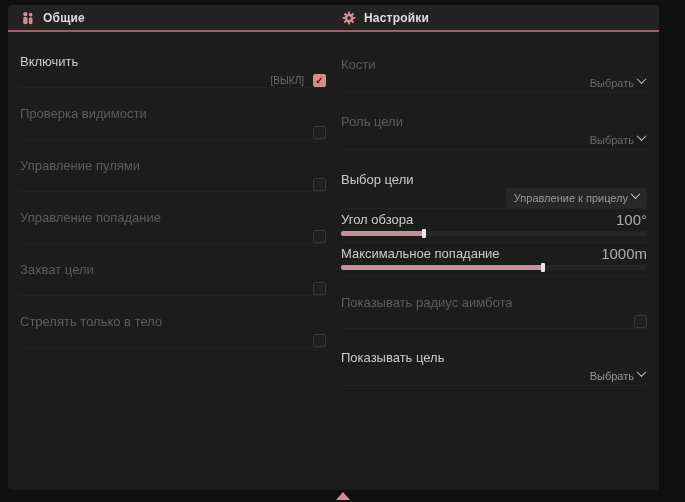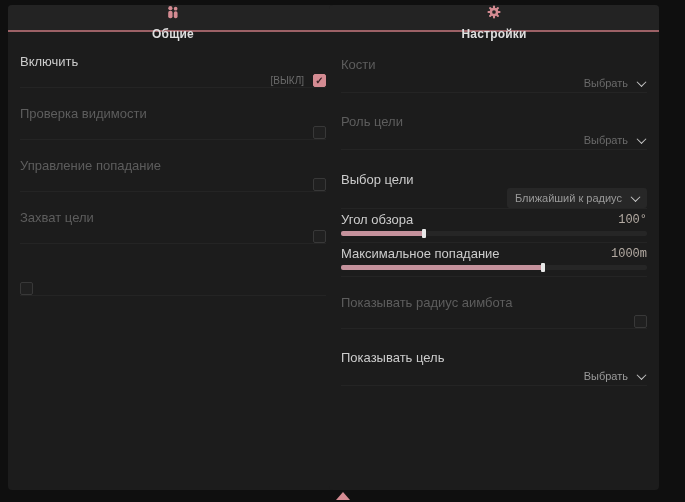--- a/index.html
+++ b/index.html
@@ -11,51 +11,51 @@
   }
   .panel{
     position:absolute;top:5px;width:330px;height:485px;
     background:#1c1c1c;border-radius:4px;
   }
   #left-panel{left:8px;}
   #right-panel{left:329px;}
   .panel-header{
     height:25px;display:flex;align-items:center;gap:8px;
     padding:0 13px;background:#232323;
-    border-bottom:2px solid #9c6166;border-radius:4px 4px 0 0;flex-direction:column;
+    border-bottom:2px solid #9c6166;border-radius:4px 4px 0 0;
   }
   .panel-title{font-size:12px;font-weight:bold;color:#dedede;letter-spacing:.2px;}
   .panel-body{padding:4px 12px 0 12px;}
   .row{
     display:flex;align-items:center;justify-content:space-between;
     min-height:24px;border-bottom:1px solid #242424;
   }
   .lbl{font-size:13px;color:#cccccc;}
   .lbl.dim{color:#5d5d5d;}
   .rightside{display:flex;align-items:center;margin-top:38px;}
   .state{font-size:10px;color:#6b6b6b;margin-right:9px;}
   .cb{
     width:13px;height:13px;border-radius:2px;box-sizing:border-box;
     background:#202020;border:1px solid #383838;
     display:flex;align-items:center;justify-content:center;
     font-size:10px;line-height:1;color:transparent;cursor:pointer;
   }
   .cb.checked{background:#d48b92;border-color:#d48b92;color:#3c2327;font-weight:bold;}
-  .select{display:flex;align-items:center;gap:8px;cursor:pointer;padding:3px 2px;}
+  .select{display:flex;align-items:flex-start;gap:2px;cursor:pointer;padding:3px 2px;}
   .select.boxed{background:#272727;border-radius:3px;padding:4px 8px;}
   .select .val{font-size:11px;color:#9a9a9a;}
   .select.dimmed .val{color:#6a6a6a;}
   .chev{
     width:6px;height:6px;display:inline-block;
     border-right:1.6px solid #c6c6c6;border-bottom:1.6px solid #c6c6c6;
     transform:rotate(45deg) translate(-1px,-1px);margin-left:2px;
   }
   .slider-row{display:block;padding:3px 0 6px 0;}
   .slider-top{display:flex;align-items:center;justify-content:space-between;height:15px;}
-  .slider-val{font-size:12px;color:#b4aba3;font-family:Liberation Mono, monospace;}
+  .slider-val{font-size:15px;color:#b4aba3;}
   .track{position:relative;height:5px;background:#262626;border-radius:2px;margin-top:4px;cursor:pointer;}
   .fill{position:absolute;left:0;top:0;bottom:0;background:#c5929c;border-radius:2px;}
   .thumb{position:absolute;right:-2px;top:-2px;width:4px;height:9px;background:#e8e8e8;border-radius:1px;}
   .hicon{width:14px;height:14px;flex:0 0 auto;}
   #scroll-up{
     position:absolute;left:50%;bottom:2px;transform:translateX(-50%);
     width:0;height:0;border-left:7px solid transparent;border-right:7px solid transparent;
     border-bottom:8px solid #d48b92;cursor:pointer;
   }
 </style>
@@ -82,32 +82,39 @@
           <span class="cb checked">✓</span>
         </span>
       </div>
       <div class="row">
         <span class="lbl dim">Проверка видимости</span>
         <span class="rightside">
           <span class="cb"></span>
         </span>
       </div>
       <div class="row">
+        <span class="lbl dim">Управление пулями</span>
+        <span class="rightside">
+          <span class="cb"></span>
+        </span>
+      </div>
+      <div class="row">
         <span class="lbl dim">Управление попадание</span>
         <span class="rightside">
           <span class="cb"></span>
         </span>
       </div>
       <div class="row">
         <span class="lbl dim">Захват цели</span>
         <span class="rightside">
           <span class="cb"></span>
         </span>
       </div>
       <div class="row">
+        <span class="lbl dim">Стрелять только в тело</span>
         <span class="rightside">
           <span class="cb"></span>
         </span>
       </div>
     </div>
 </div>
 
 <div class="panel" id="right-panel">
   <div class="panel-header">
     <svg class="hicon" viewBox="0 0 16 16">
@@ -138,21 +145,21 @@
           <span class="select dimmed">
             <span class="val">Выбрать</span>
             <i class="chev"></i>
           </span>
         </span>
       </div>
       <div class="row">
         <span class="lbl">Выбор цели</span>
         <span class="rightside">
           <span class="select boxed">
-            <span class="val">Ближайший к радиус</span>
+            <span class="val">Управление к прицелу</span>
             <i class="chev"></i>
           </span>
         </span>
       </div>
       <div class="row slider-row">
         <div class="slider-top">
           <span class="lbl">Угол обзора</span>
           <span class="slider-val">100°</span>
         </div>
         <div class="track">

